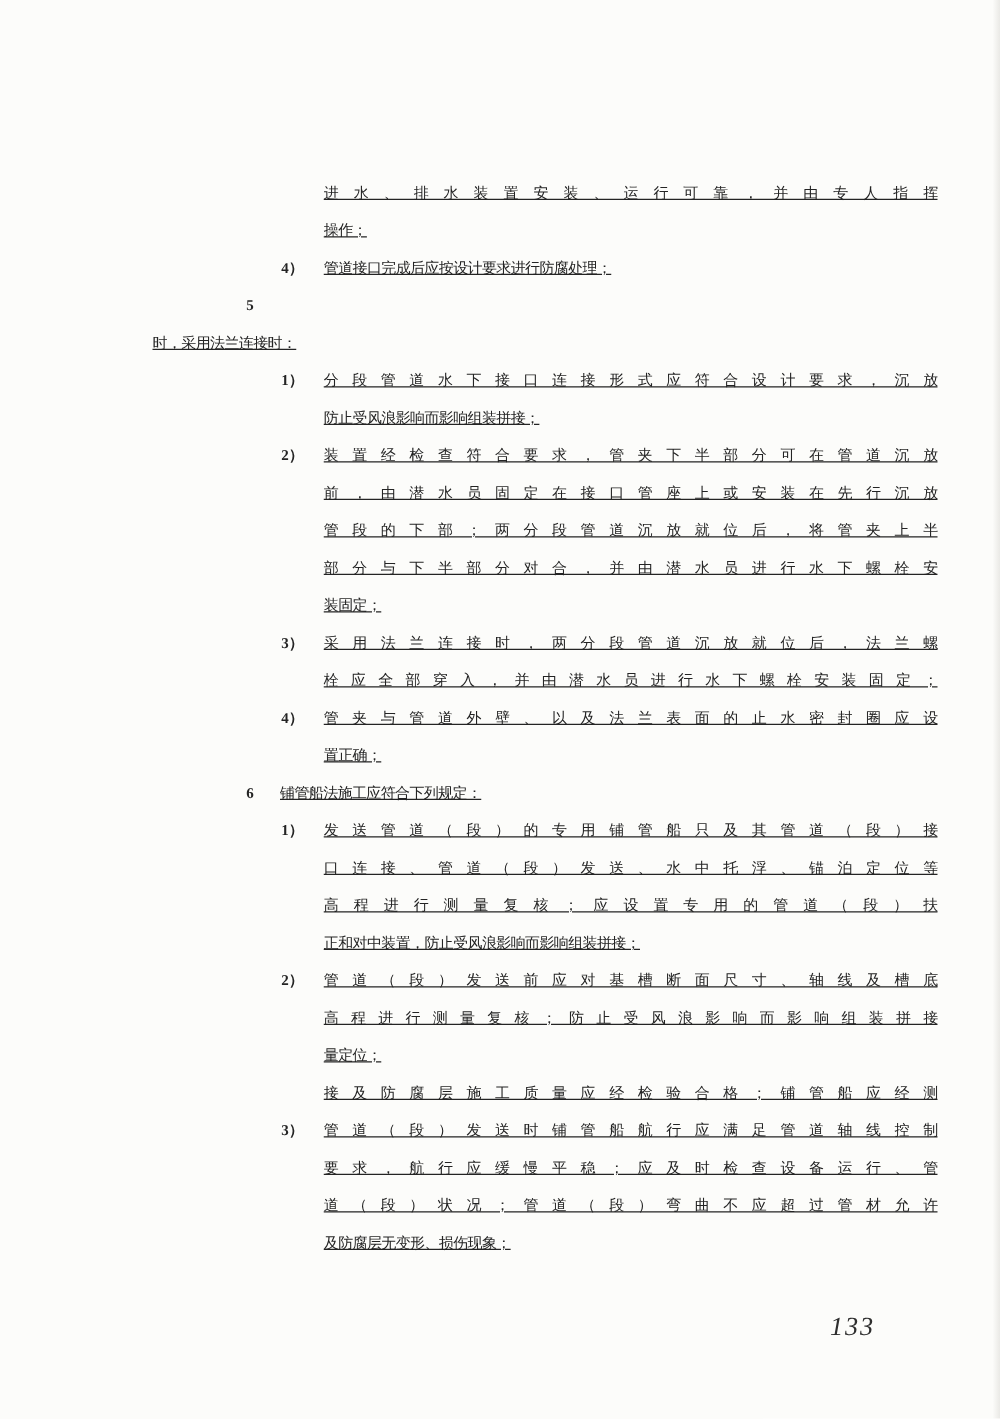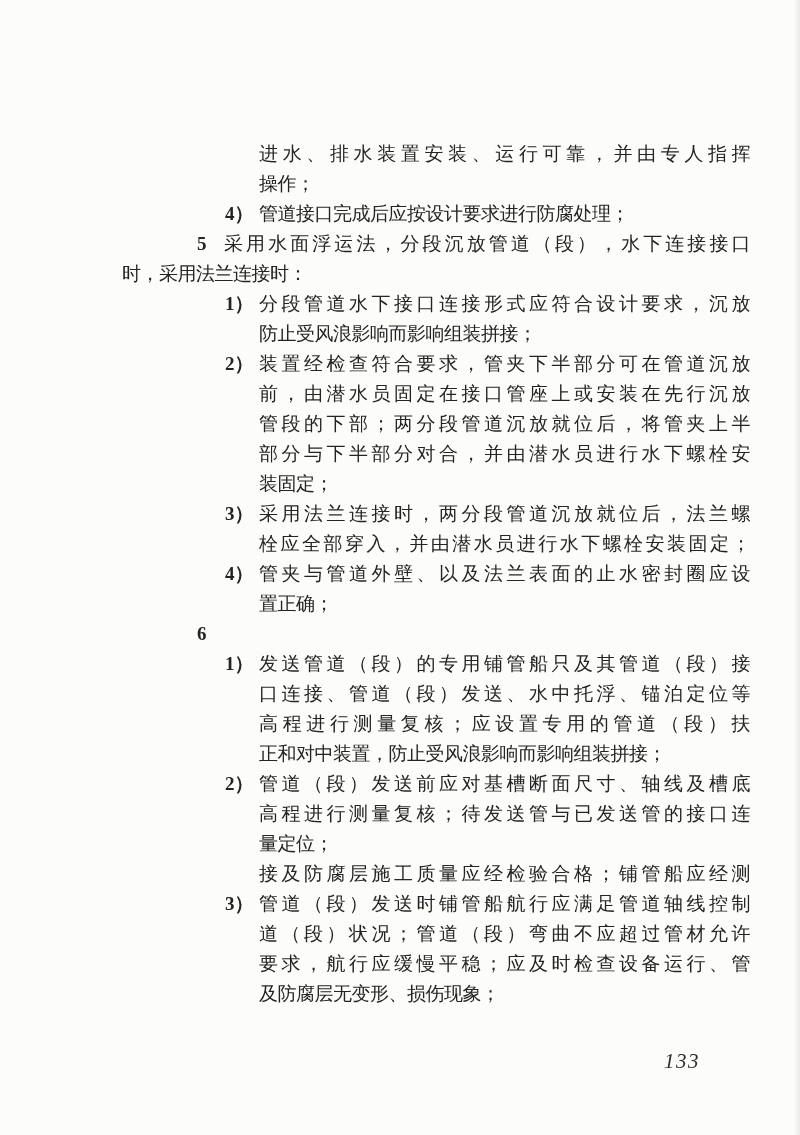--- a/index.html
+++ b/index.html
@@ -29,22 +29,23 @@
     left: 122px;
     top: 139px;
     width: 628px;
     color: #242424;
   }
 
   .ln {
     position: relative;
     height: 30px;
     line-height: 30px;
-    font-size: 19px;
+    font-size: 12px;
     letter-spacing: -0.5px;
+    text-decoration: underline;
   }
 
   .ln .tx {
     display: block;
     white-space: nowrap;
   }
 
   
   .ln.j .tx {
     text-align: justify;
@@ -89,21 +90,20 @@
       </div>
     <div class="ln cont">
         <span class="tx">操作；</span>
       </div>
     <div class="ln item">
         <span class="mk">4）</span>
         <span class="tx">管道接口完成后应按设计要求进行防腐处理；</span>
       </div>
     <div class="ln clause j">
         <span class="mk">5</span>
-        <span class="tx">采用水面浮运法，分段沉放管道（段），水下连接接口</span>
       </div>
     <div class="ln body">
         <span class="tx">时，采用法兰连接时：</span>
       </div>
     <div class="ln item j">
         <span class="mk">1）</span>
         <span class="tx">分段管道水下接口连接形式应符合设计要求，沉放</span>
       </div>
     <div class="ln cont">
         <span class="tx">防止受风浪影响而影响组装拼接；</span>
@@ -133,56 +133,57 @@
       </div>
     <div class="ln item j">
         <span class="mk">4）</span>
         <span class="tx">管夹与管道外壁、以及法兰表面的止水密封圈应设</span>
       </div>
     <div class="ln cont">
         <span class="tx">置正确；</span>
       </div>
     <div class="ln clause">
         <span class="mk">6</span>
+        <span class="tx">铺管船法施工应符合下列规定：</span>
       </div>
     <div class="ln item j">
         <span class="mk">1）</span>
         <span class="tx">发送管道（段）的专用铺管船只及其管道（段）接</span>
       </div>
     <div class="ln cont j">
         <span class="tx">口连接、管道（段）发送、水中托浮、锚泊定位等</span>
       </div>
     <div class="ln cont j">
         <span class="tx">高程进行测量复核；应设置专用的管道（段）扶</span>
       </div>
     <div class="ln cont">
         <span class="tx">正和对中装置，防止受风浪影响而影响组装拼接；</span>
       </div>
     <div class="ln item j">
         <span class="mk">2）</span>
         <span class="tx">管道（段）发送前应对基槽断面尺寸、轴线及槽底</span>
       </div>
     <div class="ln cont j">
-        <span class="tx">高程进行测量复核；待发送管与已发送管的接口连</span>
+        <span class="tx">高程进行测量复核；防止受风浪影响而影响组装拼接</span>
       </div>
     <div class="ln cont">
         <span class="tx">量定位；</span>
       </div>
     <div class="ln cont j">
         <span class="tx">接及防腐层施工质量应经检验合格；铺管船应经测</span>
       </div>
     <div class="ln item j">
         <span class="mk">3）</span>
         <span class="tx">管道（段）发送时铺管船航行应满足管道轴线控制</span>
       </div>
     <div class="ln cont j">
-        <span class="tx">道（段）状况；管道（段）弯曲不应超过管材允许</span>
+        <span class="tx">要求，航行应缓慢平稳；应及时检查设备运行、管</span>
       </div>
     <div class="ln cont j">
-        <span class="tx">要求，航行应缓慢平稳；应及时检查设备运行、管</span>
+        <span class="tx">道（段）状况；管道（段）弯曲不应超过管材允许</span>
       </div>
     <div class="ln cont">
         <span class="tx">及防腐层无变形、损伤现象；</span>
       </div>
 
   </div>
 
   <div class="page-number">133</div>
 
   <div class="scan-edge"></div>

